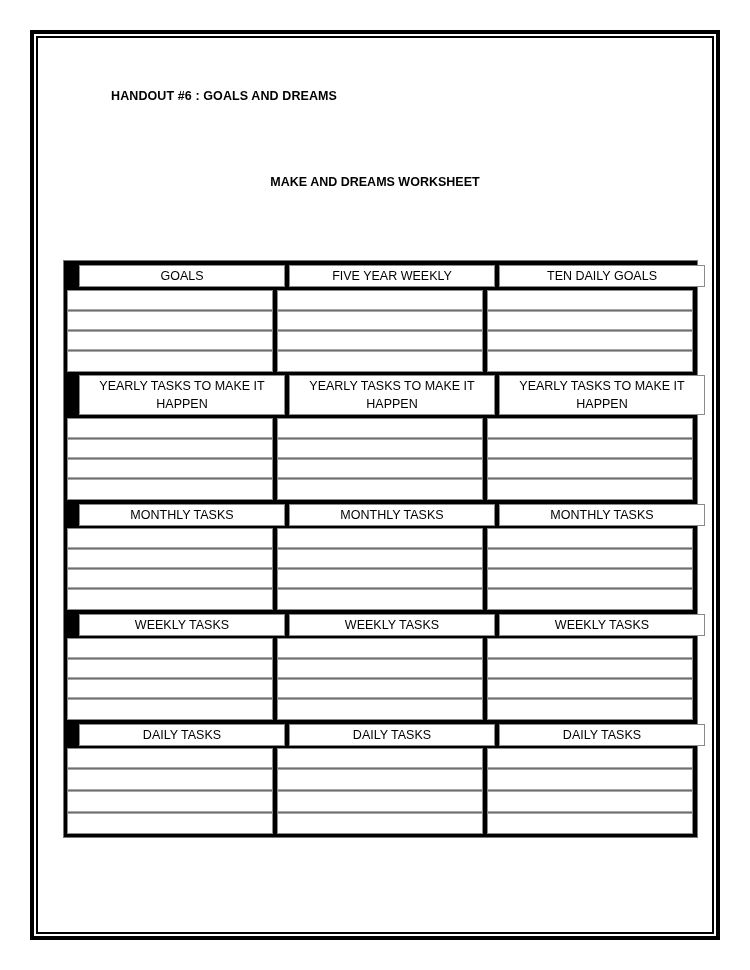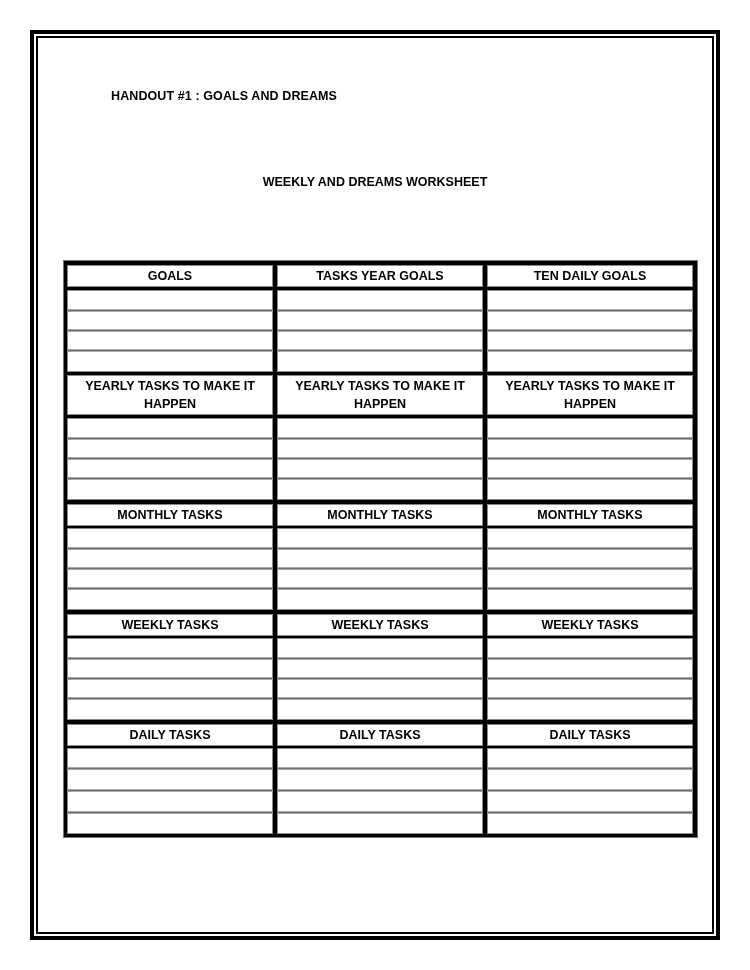--- a/index.html
+++ b/index.html
@@ -23,42 +23,42 @@
     }
     .table {
       position: absolute; left: 63px; top: 260px; width: 635px; height: 578px;
       box-sizing: border-box; background: #000;
       border: 1px solid #777;
     }
     .col {
       position: absolute; top: 3px; width: 206px;
     }
     .cell {
-      position: absolute; left: 0; width: 206px; box-sizing: border-box;
+      position: absolute; left: 12px; width: 206px; box-sizing: border-box;
       background: #fff; border: 1px solid #8a8a8a;
       display: flex; align-items: center; justify-content: center; text-align: center;
-      font-weight: bold; font-size: 12.5px; line-height: 18px; color: #000;
+      font-weight: normal; font-size: 12.5px; line-height: 18px; color: #000;
     }
     .datablock {
       position: absolute; left: 0; width: 206px; box-sizing: border-box;
       background: #fff; border: 1px solid #8a8a8a;
     }
     .line {
       position: absolute; left: 0; right: 0; height: 3px; background: #6e6e6e;
       border-top: 1px solid #a8a8a8; border-bottom: 1px solid #a8a8a8; box-sizing: border-box;
     }
   </style>
 </head>
 <body>
 
 <div class="frame-outer"></div>
 <div class="frame-inner"></div>
 
-<div class="handout-title">HANDOUT #1 : GOALS AND DREAMS</div>
-<div class="worksheet-title">WEEKLY AND DREAMS WORKSHEET</div>
+<div class="handout-title">HANDOUT #6 : GOALS AND DREAMS</div>
+<div class="worksheet-title">MAKE AND DREAMS WORKSHEET</div>
 
 <div class="table">
 
   <div class="col" style="left:3px;">
     <div class="cell" style="top:1px;height:22px;">GOALS</div>
     <div class="datablock" style="top:26px;height:82px;">
       <div class="line" style="top:18px;"></div>
       <div class="line" style="top:38px;"></div>
       <div class="line" style="top:58px;"></div>
     </div>
@@ -82,21 +82,21 @@
     </div>
     <div class="cell" style="top:460px;height:22px;">DAILY TASKS</div>
     <div class="datablock" style="top:484px;height:86px;">
       <div class="line" style="top:18px;"></div>
       <div class="line" style="top:40px;"></div>
       <div class="line" style="top:62px;"></div>
     </div>
   </div>
 
   <div class="col" style="left:213px;">
-    <div class="cell" style="top:1px;height:22px;">TASKS YEAR GOALS</div>
+    <div class="cell" style="top:1px;height:22px;">FIVE YEAR WEEKLY</div>
     <div class="datablock" style="top:26px;height:82px;">
       <div class="line" style="top:18px;"></div>
       <div class="line" style="top:38px;"></div>
       <div class="line" style="top:58px;"></div>
     </div>
     <div class="cell" style="top:111px;height:40px;">YEARLY TASKS TO MAKE IT HAPPEN</div>
     <div class="datablock" style="top:154px;height:82px;">
       <div class="line" style="top:18px;"></div>
       <div class="line" style="top:38px;"></div>
       <div class="line" style="top:58px;"></div>

